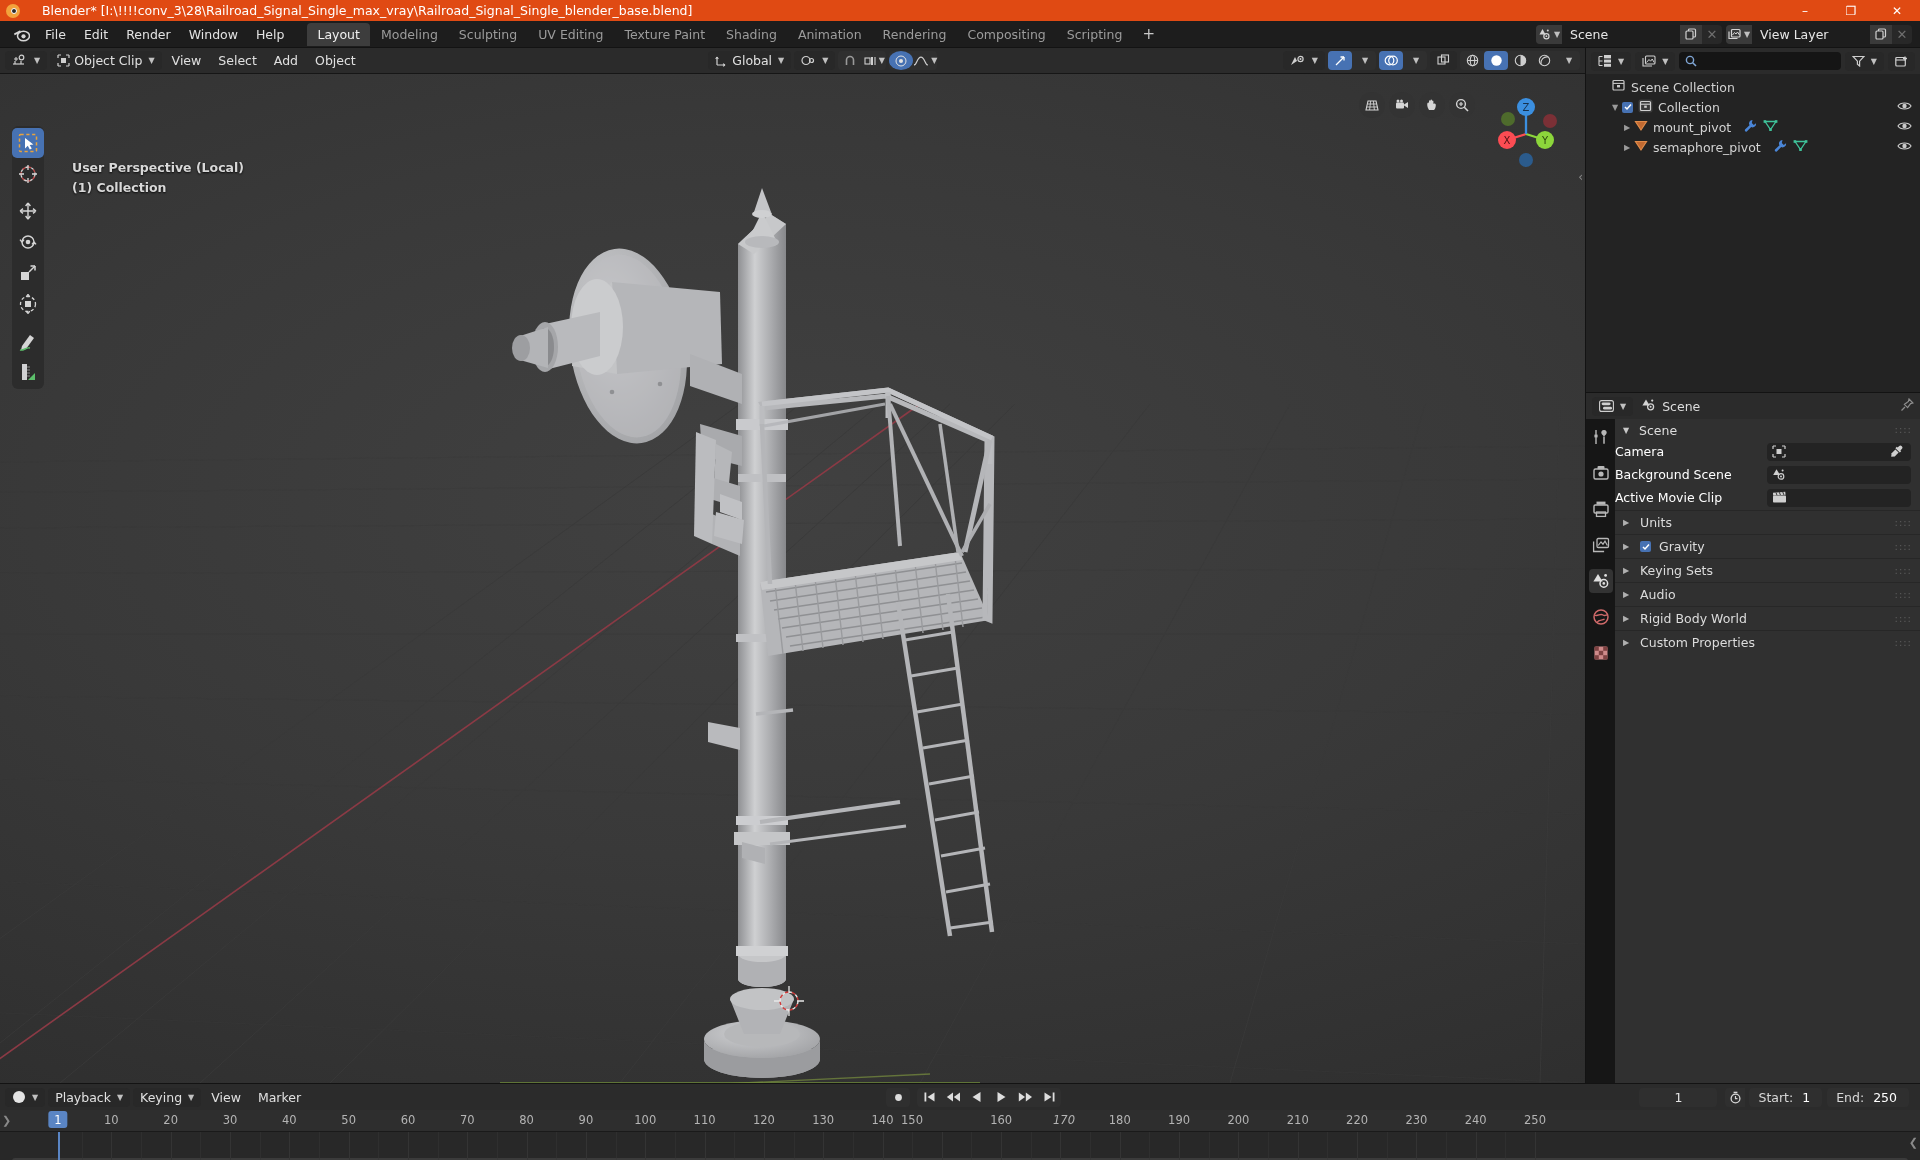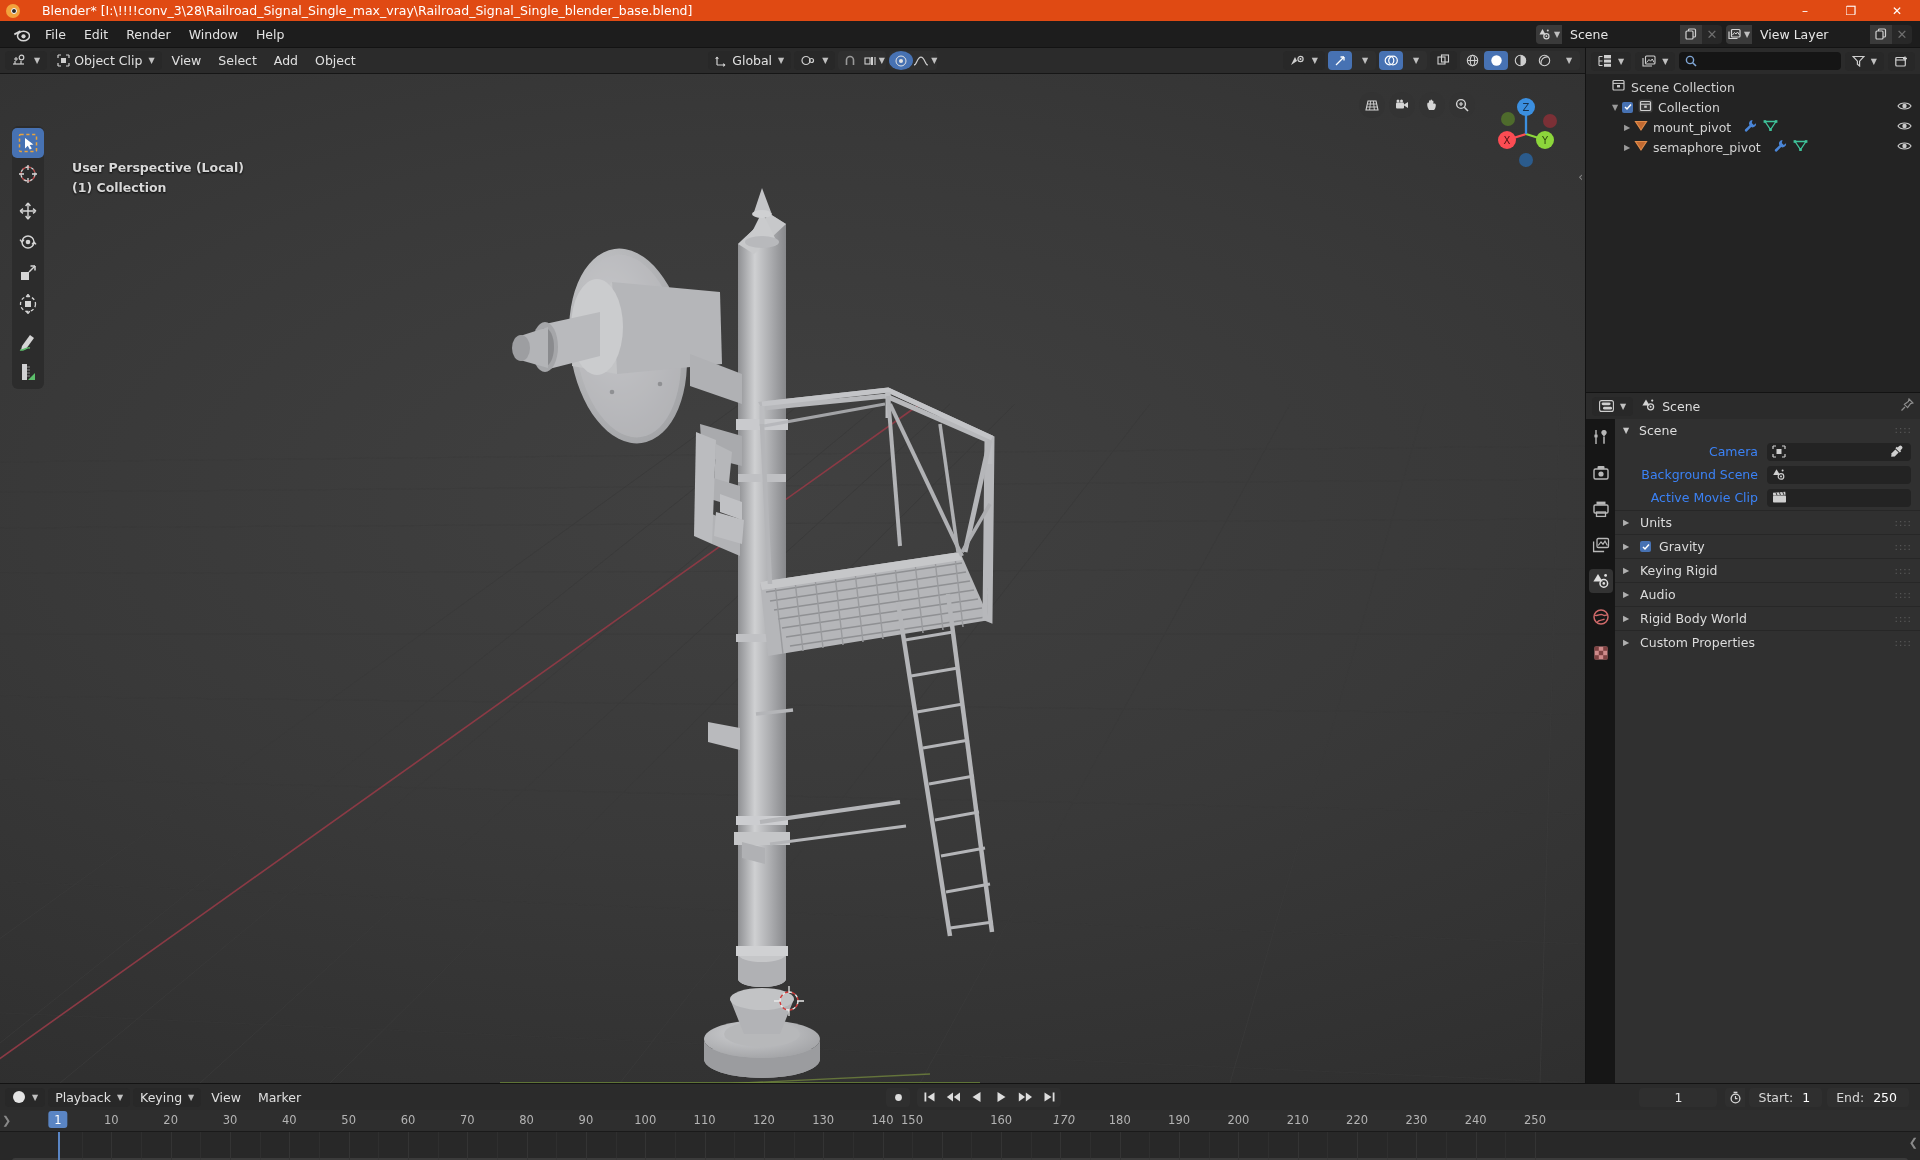--- a/index.html
+++ b/index.html
@@ -108,21 +108,21 @@
      flex-direction:column; align-items:center; gap:12px; }
   #prtabs .pt{width:24px;height:24px;display:flex;align-items:center;justify-content:center;border-radius:4px;}
   #prtabs .pt.act{background:#333;}
   #prpanels { flex:1; background:#303030; padding:0; }
   .panel { background:#303030; }
   .phead { height:22px; display:flex;align-items:center; padding:0 8px; gap:7px;
      font-size:12.5px; color:#dedede; }
   .phead .tri{font-size:8px;color:#c8c8c8;width:9px;}
   .phead .dots{margin-left:auto;color:#5d5d5d;font-size:10px;letter-spacing:1px;line-height:6px;}
   .prow { height:21px; display:flex; align-items:center; padding:0 9px 0 0; margin-bottom:2px;}
-  .prow .plab { width:152px; text-align:right; padding-right:9px; font-size:12.5px; color:#3b82f6;}
+  .prow .plab { width:152px; text-align:left; padding-right:9px; font-size:12.5px; color:#ffffff;}
   .prow .pfield { flex:1; height:18px; background:#232323; border-radius:4px;
      display:flex; align-items:center; padding:0 5px; gap:5px;}
   .prow .pick { width:18px;height:18px;display:flex;align-items:center;justify-content:center;}
   .collhead { height:24px; display:flex; align-items:center; gap:8px; padding:0 8px;
      font-size:12.5px; color:#dcdcdc; border-top:1px solid #272727;}
   .collhead .tri{font-size:8px;color:#b0b0b0;width:9px;}
   .collhead .cchk{width:11px;height:11px;border-radius:2px;background:#4772b3;
      display:flex;align-items:center;justify-content:center;}
   .collhead .dots{margin-left:auto;color:#5d5d5d;font-size:10px;letter-spacing:1px;}
 
@@ -170,20 +170,33 @@
         <circle cx="10.5" cy="9.3" r="2.1" fill="#d6d6d6"></circle>
         <path d="M1 6.6 L7.2 3.2 L7.6 5.4 L1.6 8.2 Z" fill="#d6d6d6"></path>
       </svg>
   </div>
   <div class="menuitem">File</div>
   <div class="menuitem">Edit</div>
   <div class="menuitem">Render</div>
   <div class="menuitem">Window</div>
   <div class="menuitem">Help</div>
 
+  <div class="wstabs">
+    <div class="wstab active">Layout</div>
+    <div class="wstab">Modeling</div>
+    <div class="wstab">Sculpting</div>
+    <div class="wstab">UV Editing</div>
+    <div class="wstab">Texture Paint</div>
+    <div class="wstab">Shading</div>
+    <div class="wstab">Animation</div>
+    <div class="wstab">Rendering</div>
+    <div class="wstab">Compositing</div>
+    <div class="wstab">Scripting</div>
+    <div class="wstab plus">+</div>
+  </div>
 
   <div class="spacer"></div>
 
   <div class="idblock">
     <div class="iconbtn">
       <svg width="13" height="12" viewBox="0 0 13 12">
           <path d="M4.5 1 L7.5 6.5 L1.5 6.5 Z" fill="#d4d4d4"></path>
           <circle cx="8.4" cy="8.2" r="2.6" fill="none" stroke="#d4d4d4" stroke-width="1.2"></circle>
           <circle cx="8.4" cy="8.2" r=".9" fill="#d4d4d4"></circle>
           <circle cx="9.8" cy="2.6" r="1" fill="#d4d4d4"></circle>
@@ -942,21 +955,21 @@
             <span class="cchk">
               <svg width="8" height="8" viewBox="0 0 8 8">
                   <path d="M1 4 L3 6 L7 1.6" fill="none" stroke="#fff" stroke-width="1.5"></path>
                 </svg>
             </span>
             <span>Gravity</span>
             <span class="dots">::::</span>
           </div>
           <div class="collhead">
             <span class="tri">▶</span>
-            <span>Keying Rigid</span>
+            <span>Keying Sets</span>
             <span class="dots">::::</span>
           </div>
           <div class="collhead">
             <span class="tri">▶</span>
             <span>Audio</span>
             <span class="dots">::::</span>
           </div>
           <div class="collhead">
             <span class="tri">▶</span>
             <span>Rigid Body World</span>

